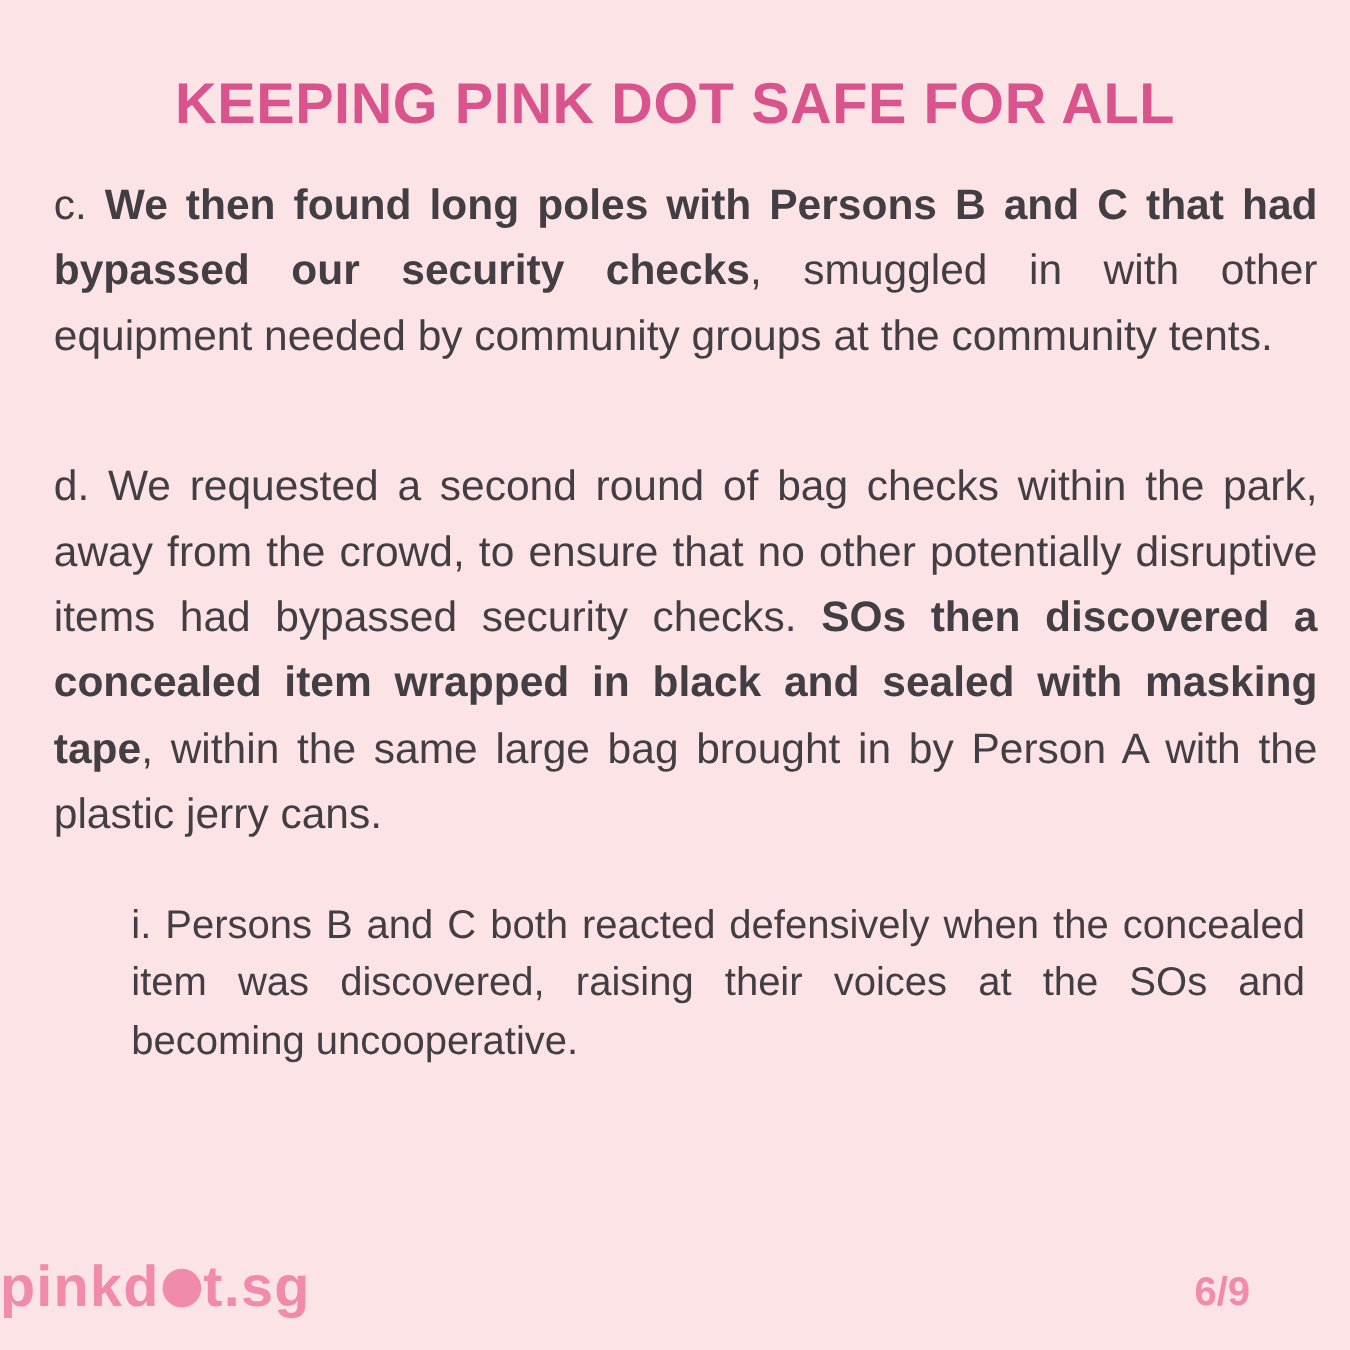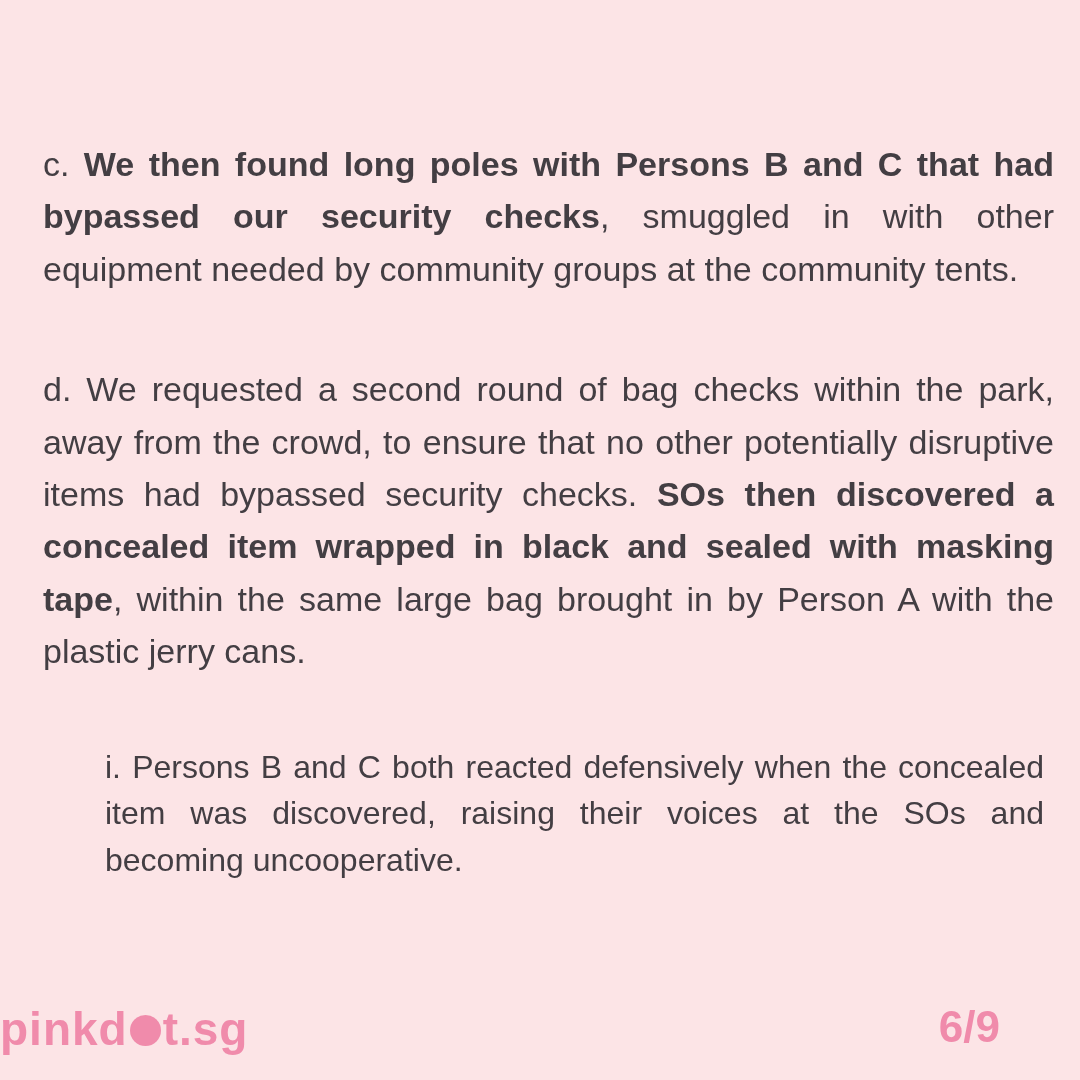--- a/index.html
+++ b/index.html
@@ -33,21 +33,21 @@
   .para {
     margin: 0;
     font-size: 34px;
     line-height: 52.4px;
     color: #433e43;
     text-align: justify;
     text-justify: inter-word;
   }
   .para b, .para strong { font-weight: bold; }
   .para-c { margin-bottom: 68px; }
-  .para-d { margin-bottom: 66px; }
+  .para-d { margin-bottom: 38px; }
   .subpoint {
     margin-left: 62px;
     margin-right: 10px;
     font-size: 32px;
     line-height: 46.5px;
   }
   .footer-logo {
     position: absolute;
     bottom: 24px;
     left: 0;
@@ -64,30 +64,31 @@
     height: 31px;
     border-radius: 50%;
     background: #f08bab;
     vertical-align: -1px;
     margin: 0 2px;
   }
   .page-indicator {
     position: absolute;
     bottom: 28px;
     right: 80px;
-    font-size: 44px;
+    font-size: 32px;
     font-weight: bold;
     color: #f08bab;
   }
 </style>
 </head>
 <body>
 
 <div class="slide">
 
+  <h1 class="title">KEEPING PINK DOT SAFE FOR ALL</h1>
 
   <div class="content">
 
     <p class="para para-c"><span>c. </span><strong>We then found long poles with Persons B and C that had bypassed our security checks</strong><span>, smuggled in with other equipment needed by community groups at the community tents.</span></p>
 
     <p class="para para-d"><span>d. We requested a second round of bag checks within the park, away from the crowd, to ensure that no other potentially disruptive items had bypassed security checks. </span><strong>SOs then discovered a concealed item wrapped in black and sealed with masking tape</strong><span>, within the same large bag brought in by Person A with the plastic jerry cans.</span></p>
 
     <p class="para subpoint">i. Persons B and C both reacted defensively when the concealed item was discovered, raising their voices at the SOs and becoming uncooperative.</p>
 
   </div>

